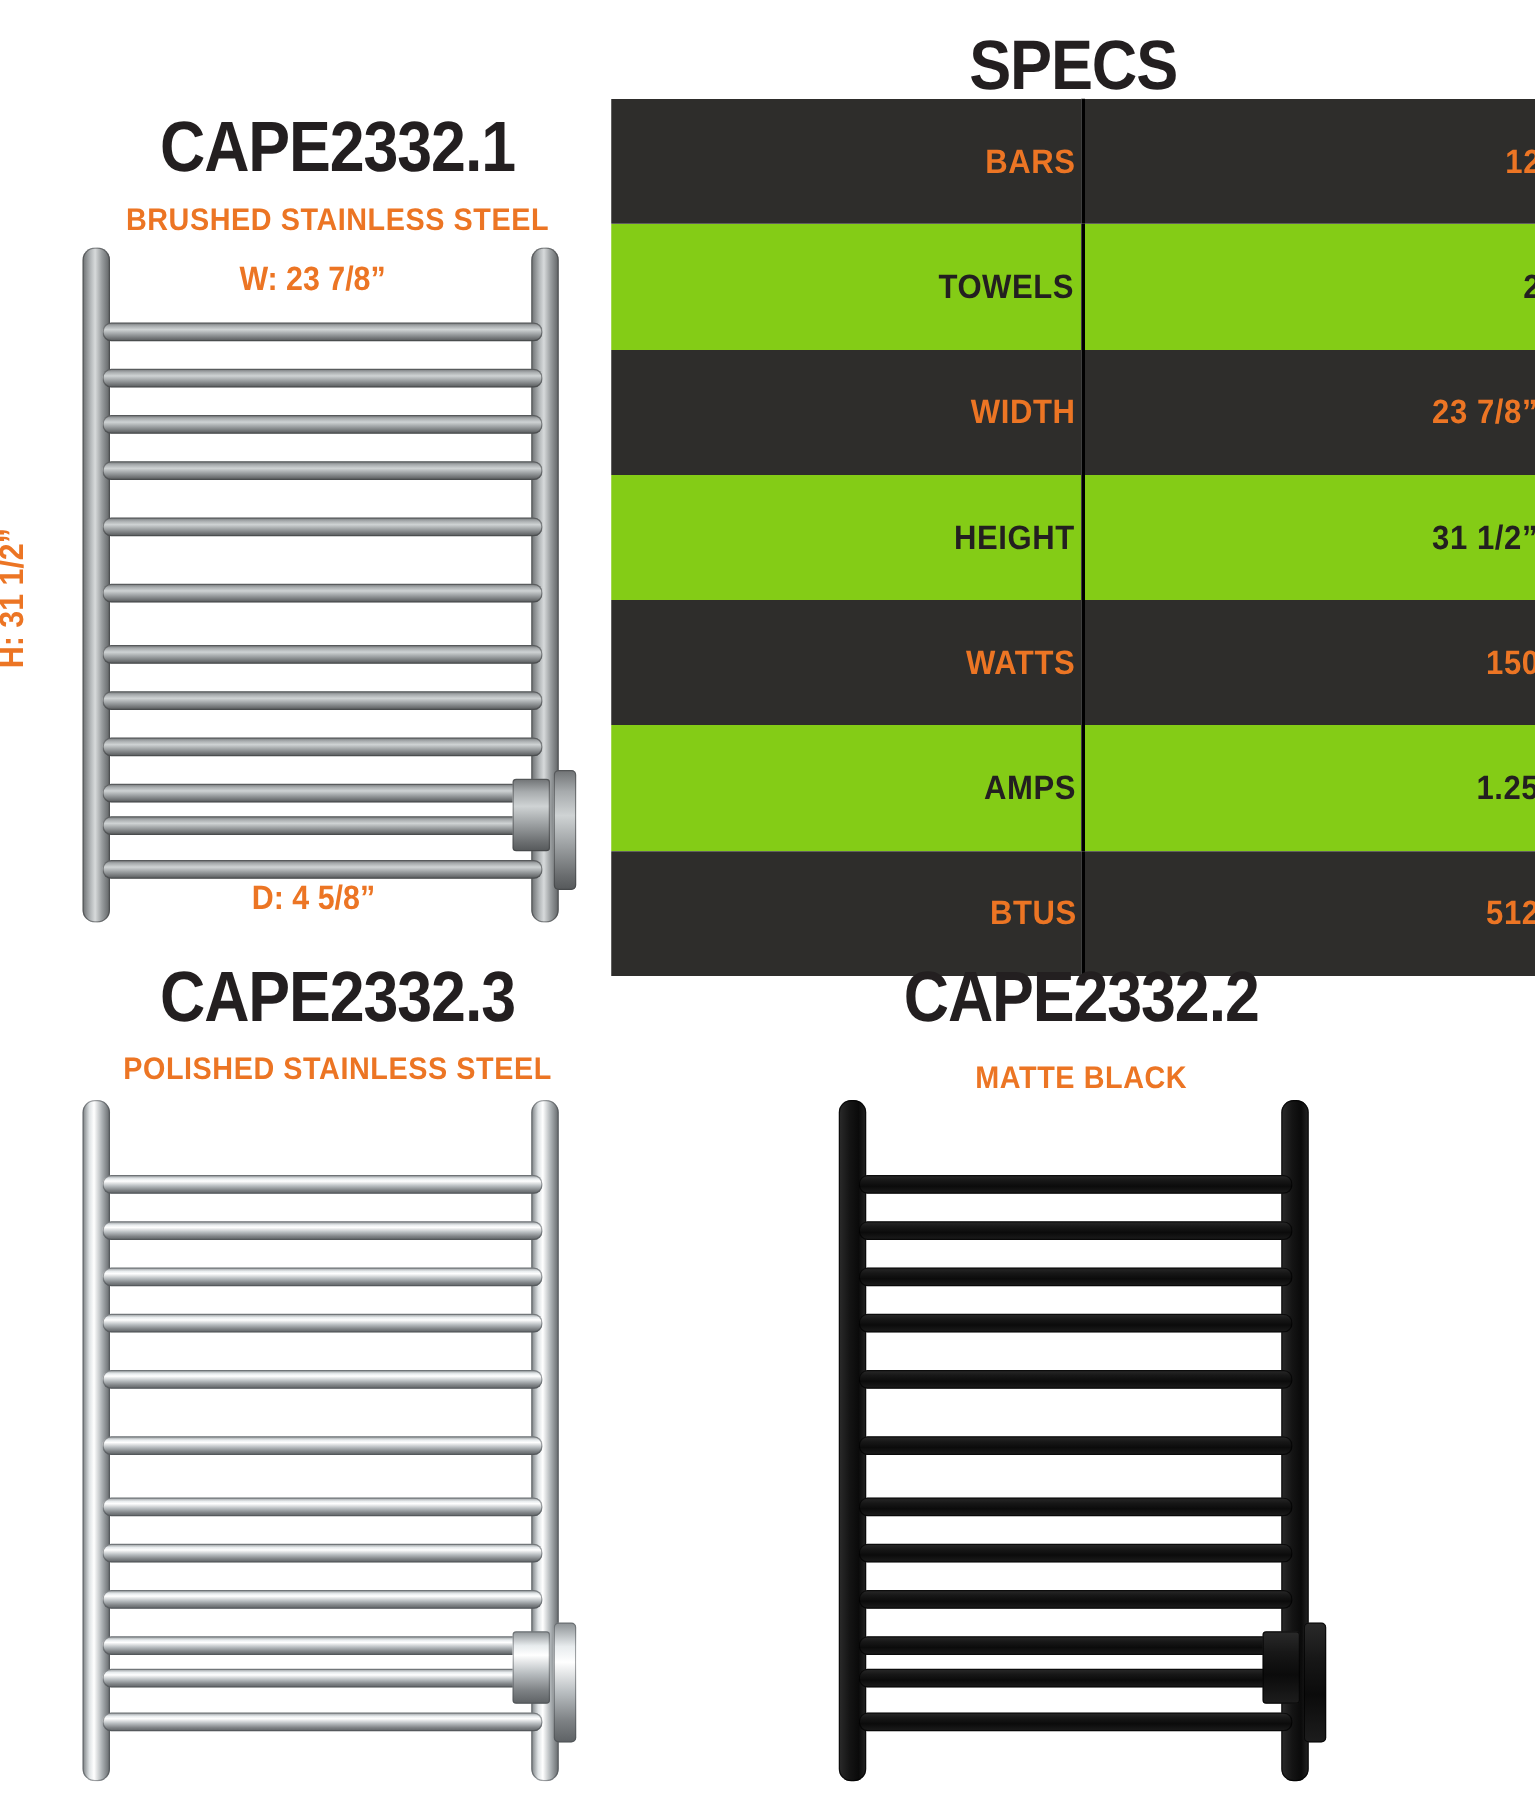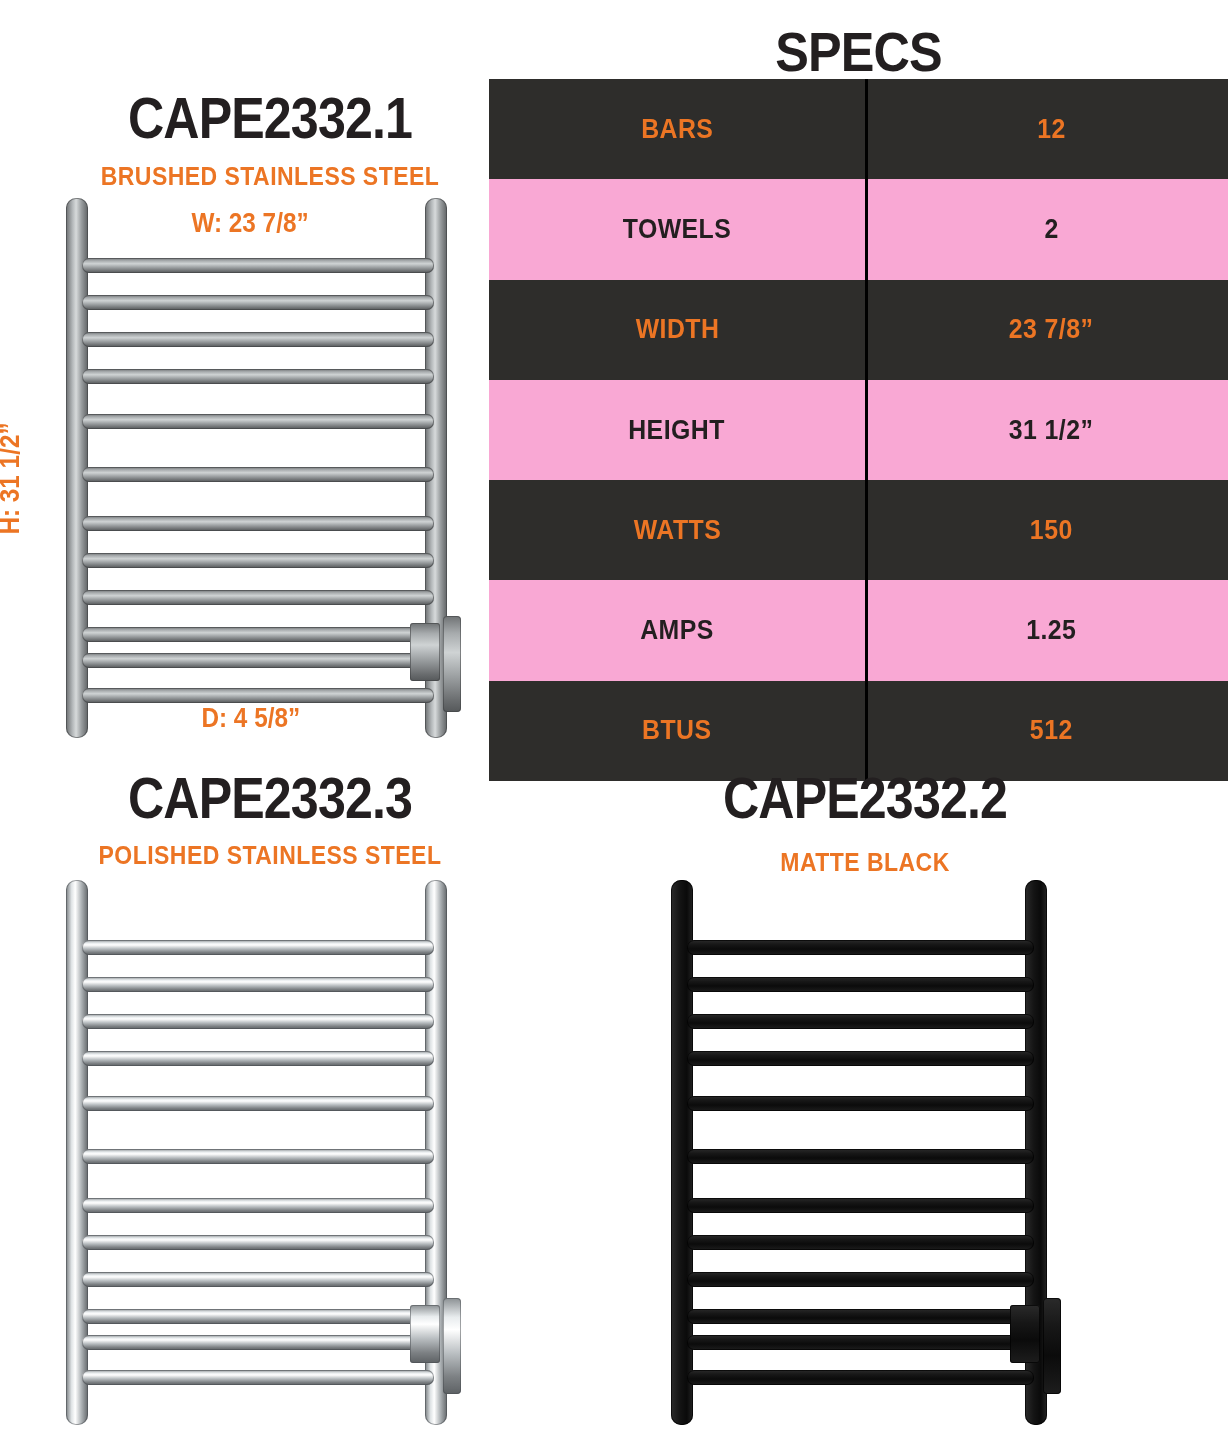--- a/index.html
+++ b/index.html
@@ -71,34 +71,34 @@
     position: absolute;
     left: 0;
     top: 63px;
     width: 739px;
     height: 688px;
     border-collapse: collapse;
     table-layout: fixed;
   }
   #specs-table td {
     height: 98.3px;
-    text-align: center;
+    text-align: right;
     vertical-align: middle;
     font-family: "Liberation Sans", sans-serif;
     font-weight: bold;
     font-size: 27px;
     letter-spacing: 0.5px;
     transform: scaleX(1);
   }
   #specs-table tr.dark td {
     background: #2e2d2b;
     color: #ec7524;
   }
   #specs-table tr.orange td {
-    background: #f9a8d4;
+    background: #84cc16;
     color: #231f20;
   }
   #specs-table td.col-label {
     width: 374px;
     border-right: 3px solid #000000;
   }
   #specs-table td.col-value {
     width: 365px;
   }
   .cellspan { display: inline-block; transform: scaleX(0.92); }

